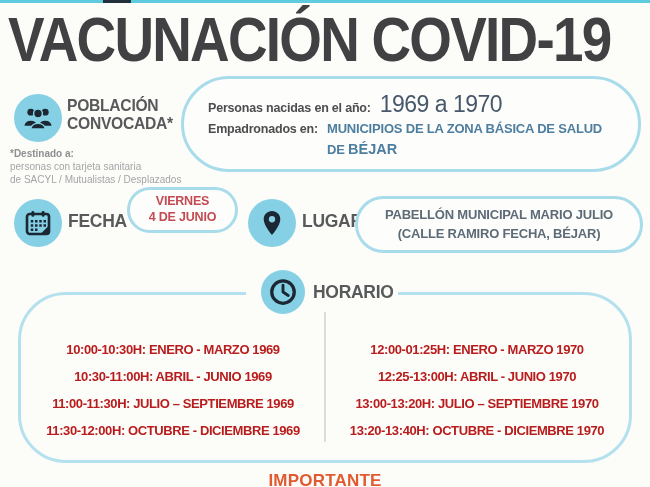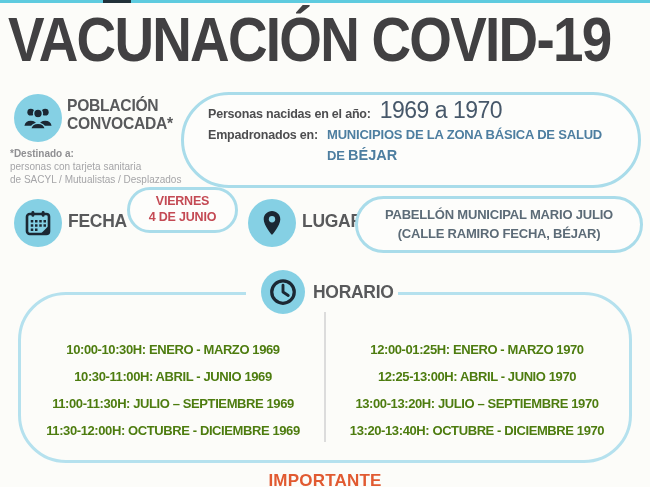--- a/index.html
+++ b/index.html
@@ -31,21 +31,21 @@
   }
   .pob-title{left:67px;top:97px;font-size:17px;}
   .fecha-label{left:68px;top:211px;font-size:19px;}
   .lugar-label{left:302px;top:211px;font-size:19px;}
   .horario-label{left:313px;top:282px;font-size:19px;}
   
   .footnote{left:10px;top:147px;font-size:10px;color:#a5a5a8;line-height:1.3;}
   .footnote .fn1{color:#8f8f92;font-weight:bold;}
   
   .pill{border:3px solid #a9dcea;background:#fdfdfb;box-sizing:border-box;}
-  .info-pill{left:181px;top:92px;width:460px;height:96px;border-radius:48px;padding:2px 10px 0 24px;}
+  .info-pill{left:181px;top:76px;width:460px;height:96px;border-radius:48px;padding:12px 10px 0 24px;}
   .info-row{display:flex;align-items:baseline;gap:9px;}
   .info-label{font-size:12.5px;font-weight:bold;color:#4d4d4f;letter-spacing:-0.2px;white-space:nowrap;}
   .born-value{font-size:23px;font-weight:normal;color:#47586a;letter-spacing:-0.5px;}
   .steel{color:#4d7ea0;font-weight:bold;font-size:13px;letter-spacing:-0.2px;line-height:1.45;}
   .steel .place-bold{font-size:14.5px;letter-spacing:0;}
   .date-pill{left:127px;top:187px;width:111px;height:46px;border-radius:23px;
     display:flex;flex-direction:column;align-items:center;justify-content:center;}
   .date-pill div{font-size:12.5px;font-weight:bold;color:#c44a54;letter-spacing:-0.2px;line-height:1.25;}
   .place-pill{left:355px;top:196px;width:288px;height:57px;border-radius:29px;
     display:flex;flex-direction:column;align-items:center;justify-content:center;}
@@ -55,21 +55,21 @@
   .fecha-circle{left:14px;top:199px;}
   .lugar-circle{left:248px;top:199px;}
   .clock-circle{left:261px;top:270px;}
   
   .sched-box{left:18px;top:292px;width:614px;height:171px;border-radius:48px;
     border:3px solid #b5e1ee;box-sizing:border-box;background:transparent;}
   .gap-mask{left:246px;top:288px;width:152px;height:11px;background:#fcfcf9;}
   .divider{left:324px;top:312px;width:2px;height:130px;background:#dcdcdc;}
   .sched-col{top:336px;width:298px;text-align:center;}
   .sched-col div{
-    font-size:13px;font-weight:bold;color:#4d7c0f;
+    font-size:13px;font-weight:bold;color:#b91c1c;
     letter-spacing:-0.4px;line-height:27px;white-space:nowrap;
   }
   .col-left{left:24px;}
   .col-right{left:328px;}
   
   .importante{left:0;top:471px;width:650px;text-align:center;
     font-size:17px;font-weight:bold;color:#e15a31;letter-spacing:0.2px;}
   svg{display:block;}
 </style>
 </head>

